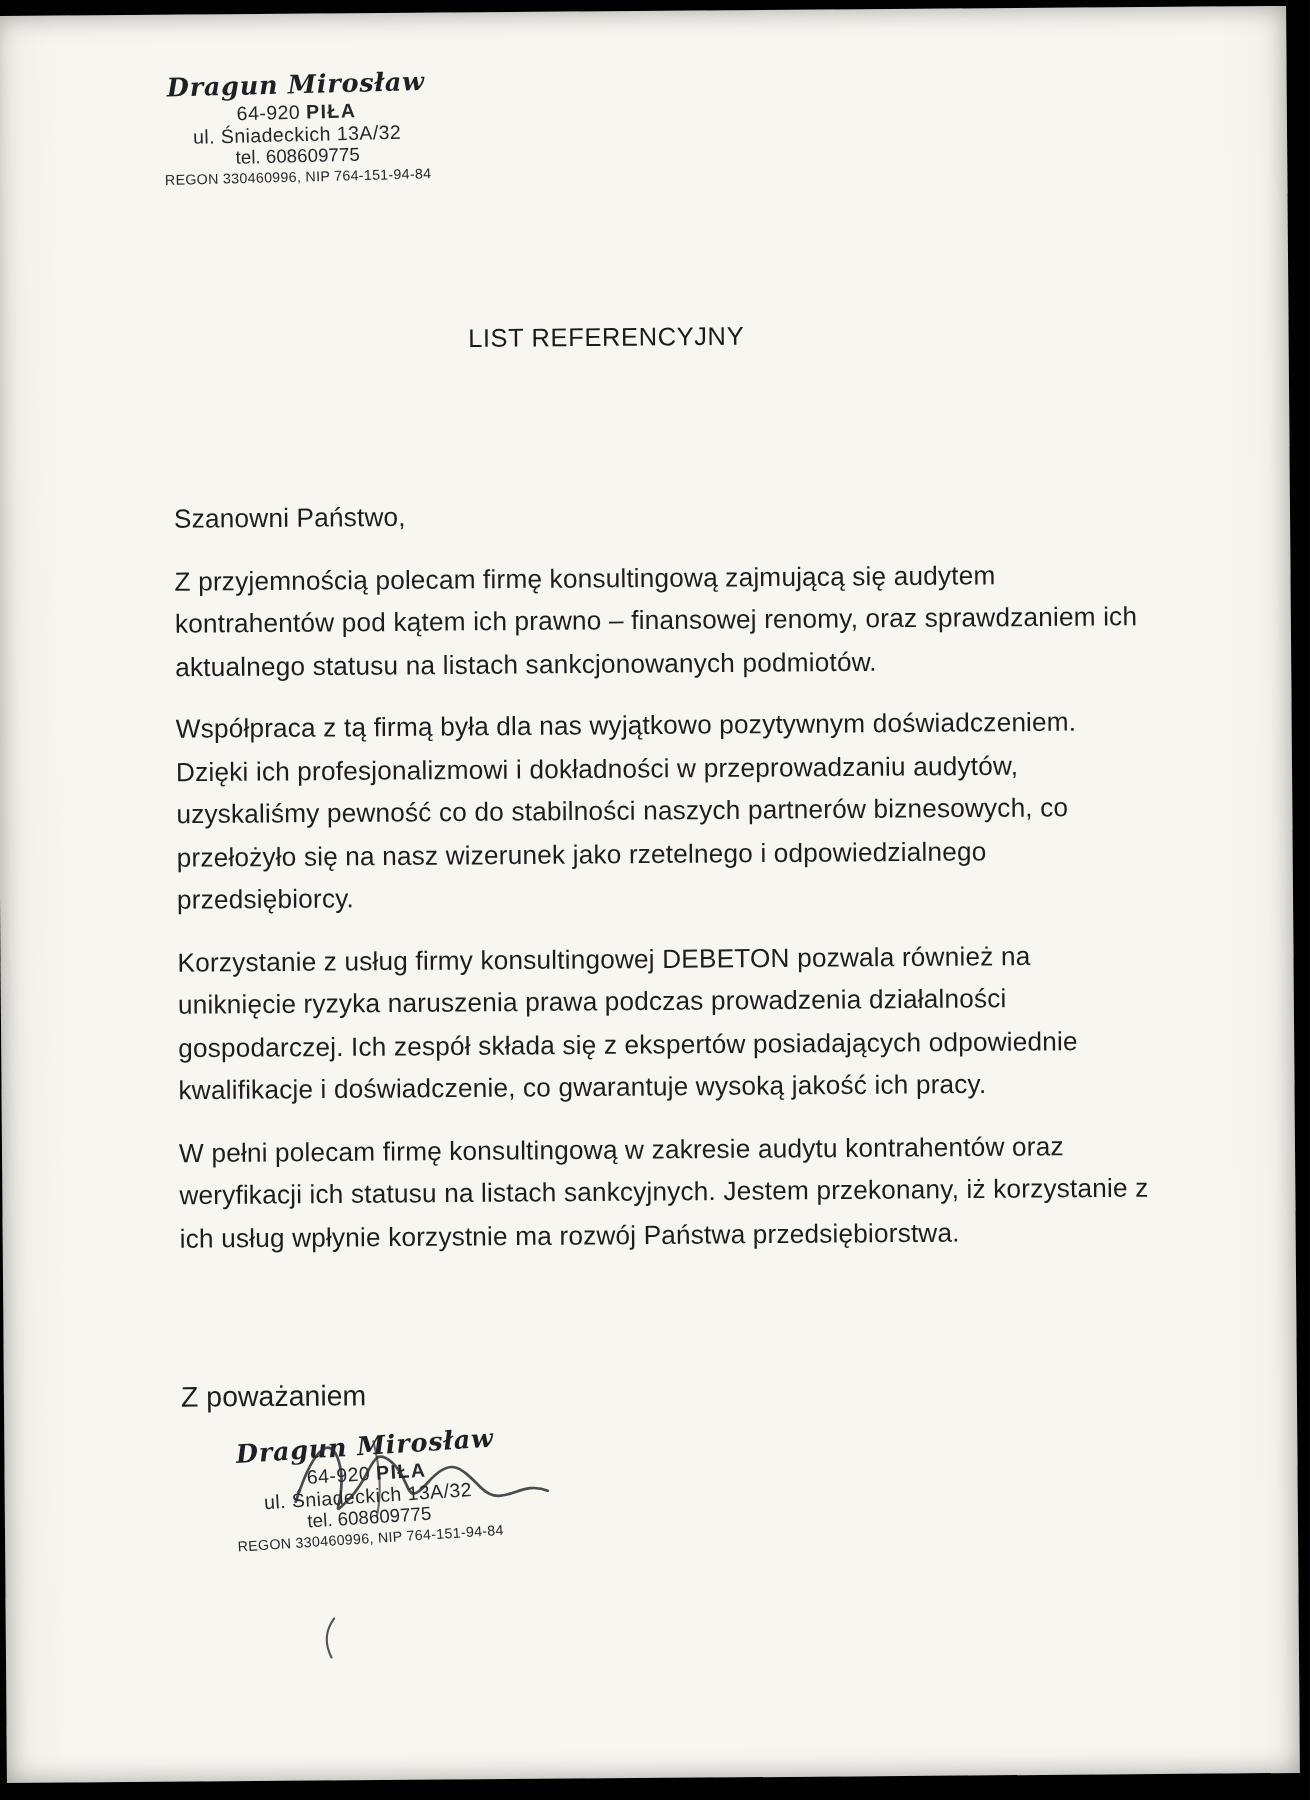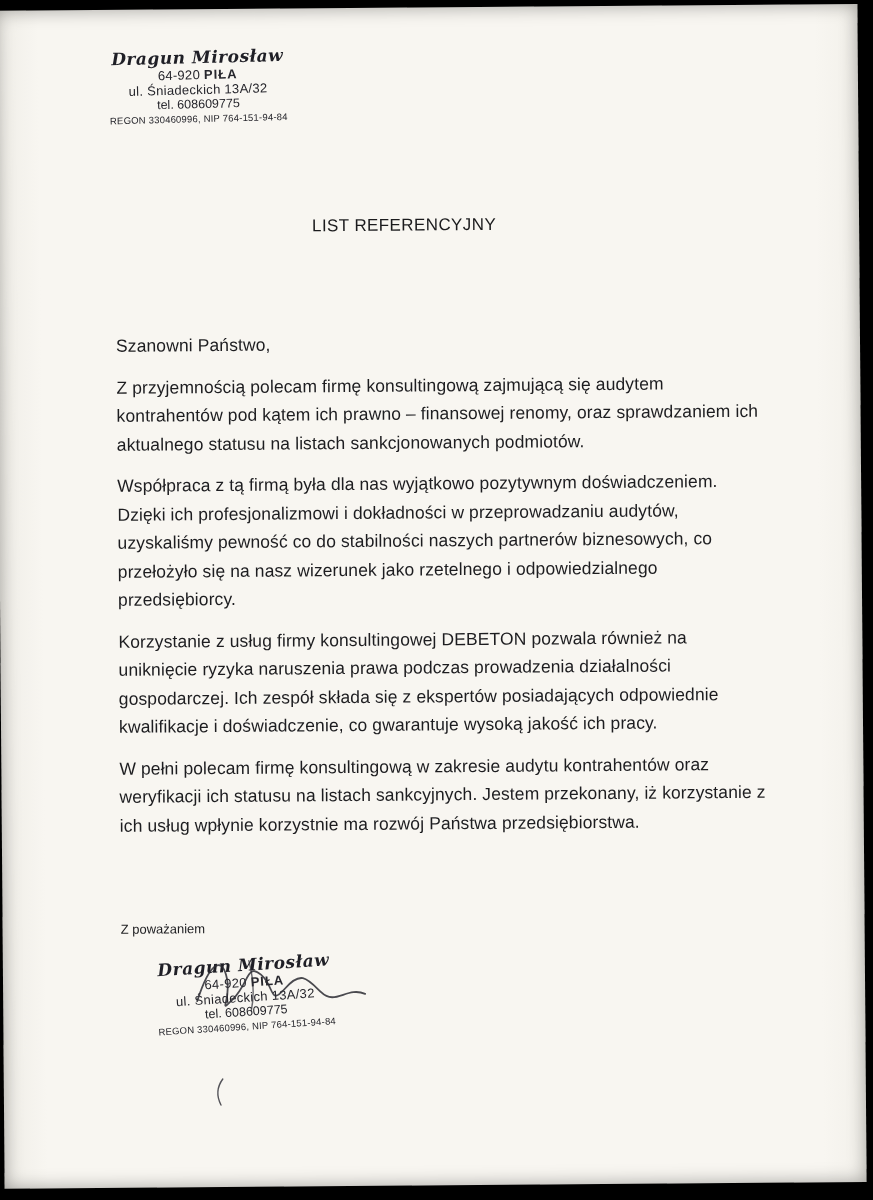--- a/index.html
+++ b/index.html
@@ -63,21 +63,21 @@
     font-size:17.5px;
     line-height:28.5px;
     color:#1d1d20;
     letter-spacing:.1px;
   }
   .salutation{ margin:0 0 46px 0; }
   .body-text p{ margin:0 0 13px 0; }
   .closing{
     position:absolute;
     left:118px; top:912px;
-    font-size:13px;
+    font-size:19px;
     color:#1d1d20;
   }
   
   .signature{
     position:absolute;
     left:186px; top:940px;
     z-index:5;
   }
   .pen-mark{
     position:absolute;

